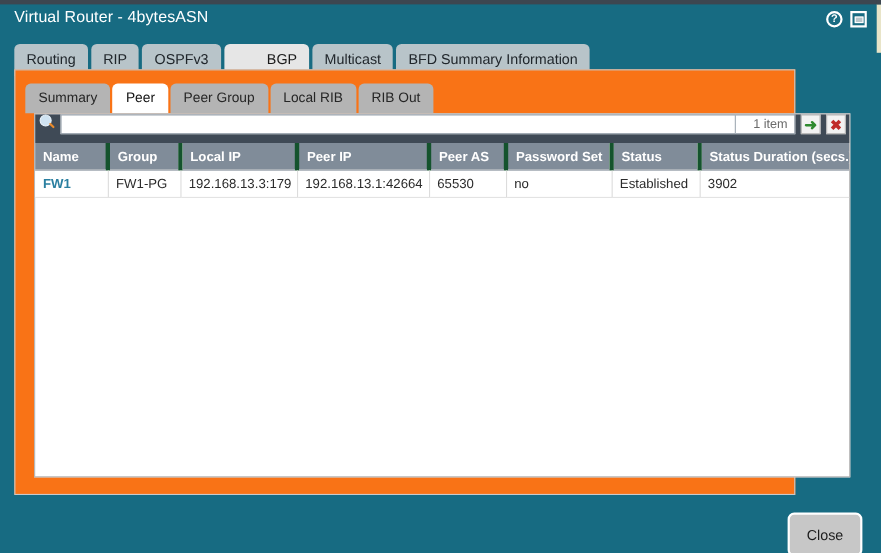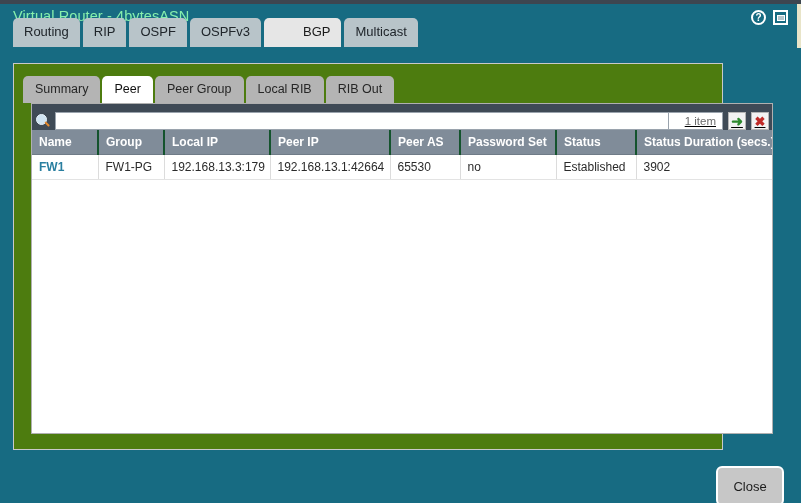--- a/index.html
+++ b/index.html
@@ -22,21 +22,21 @@
     background: #e8e4c8;
   }
   .right-sliver2 {
     position: absolute; top: 0px; right: 0; width: 4px; height: 4px;
     background: #3d4650;
   }
 
   
   .dialog-title {
     position: absolute; top: 8px; left: 13px;
-    color: #86efac; font-size: 14.5px; letter-spacing: 0.1px;
+    color: #ffffff; font-size: 14.5px; letter-spacing: 0.1px;
     white-space: nowrap;
   }
   .titlebar-icons {
     position: absolute; top: 10px; right: 13px;
     display: flex; gap: 7px; align-items: center;
   }
   .icon-help {
     width: 15px; height: 15px; border-radius: 50%;
     border: 2px solid #ffffff; background: #176b82;
     color: #ffffff; font-size: 10px; line-height: 11px;
@@ -50,21 +50,21 @@
     display: flex; align-items: center; justify-content: center;
     cursor: pointer;
   }
   .icon-restore i {
     display: block; width: 8px; height: 6px;
     border: 1.5px solid #ffffff; background: #b9c6cc;
   }
 
   
   .tabbar {
-    position: absolute; top: 17px; left: 13px;
+    position: absolute; top: 39px; left: 13px;
     display: flex; align-items: flex-end; gap: 3px;
     height: 30px;
   }
   .tab {
     background: #b8c4c9;
     color: #20262b;
     font-size: 13px;
     padding: 6px 11px 7px 11px;
     border-radius: 5px 5px 0 0;
     line-height: 15px;
@@ -76,21 +76,21 @@
     background: #e6e6e6;
     color: #1a1a1a;
     padding-left: 39px;
   }
 
   
   .panel {
     position: absolute;
     top: 63px; left: 13px;
     width: 710px; height: 387px;
-    background: #4d7c0f;
+    background: #f97316;
     border: 1px solid #c9c9c9;
   }
 
   
   .subtabbar {
     position: absolute; top: 12px; left: 9px;
     display: flex; align-items: flex-end; gap: 2px;
     height: 27px;
   }
   .subtab {
@@ -115,23 +115,22 @@
     top: 39px; left: 17px;
     width: 742px; height: 331px;
     background: #ffffff;
     border: 1px solid #b0b0b0;
   }
 
   
   .toolbar {
     height: 26px;
     background: #3f4a56;
-    display: flex; align-items: flex-end;
+    display: flex; align-items: flex-start;
     padding: 0 3px 0 4px;
-    text-decoration: underline;
   }
   .search-icon {
     width: 16px; height: 16px;
     position: relative; flex: 0 0 auto; margin-right: 3px;
   }
   .search-icon .lens {
     position: absolute; left: 0; top: 0;
     width: 11px; height: 11px; border-radius: 50%;
     border: 1.6px solid #e9f3fb; background: #cfe3f2;
   }
@@ -173,21 +172,21 @@
     width: 100%; border-collapse: collapse;
     table-layout: fixed;
   }
   table.grid th {
     background: #808c99;
     color: #ffffff;
     font-size: 12px;
     font-weight: bold;
     text-align: left;
     padding: 5px 6px 5px 7px;
-    border-right: 2px solid #14532d;
+    border-right: 4px solid #14532d;
     border-bottom: 1px solid #6f7b87;
     height: 24px;
     white-space: nowrap;
     overflow: hidden;
   }
   table.grid th:last-child { border-right: none; }
   table.grid td {
     background: #ffffff;
     color: #2b2b2b;
     font-size: 12px;
@@ -231,24 +230,24 @@
 <div class="titlebar-icons">
   <div class="icon-help">?</div>
   <div class="icon-restore">
       <i></i>
     </div>
 </div>
 
 <div class="tabbar">
   <div class="tab">Routing</div>
   <div class="tab">RIP</div>
-  <div class="tab">OSPF</div>
   <div class="tab">OSPFv3</div>
   <div class="tab active">BGP</div>
   <div class="tab">Multicast</div>
+  <div class="tab">BFD Summary Information</div>
 </div>
 
 <div class="panel">
 
   <div class="subtabbar">
     <div class="subtab">Summary</div>
     <div class="subtab active">Peer</div>
     <div class="subtab">Peer Group</div>
     <div class="subtab">Local RIB</div>
     <div class="subtab">RIB Out</div>

